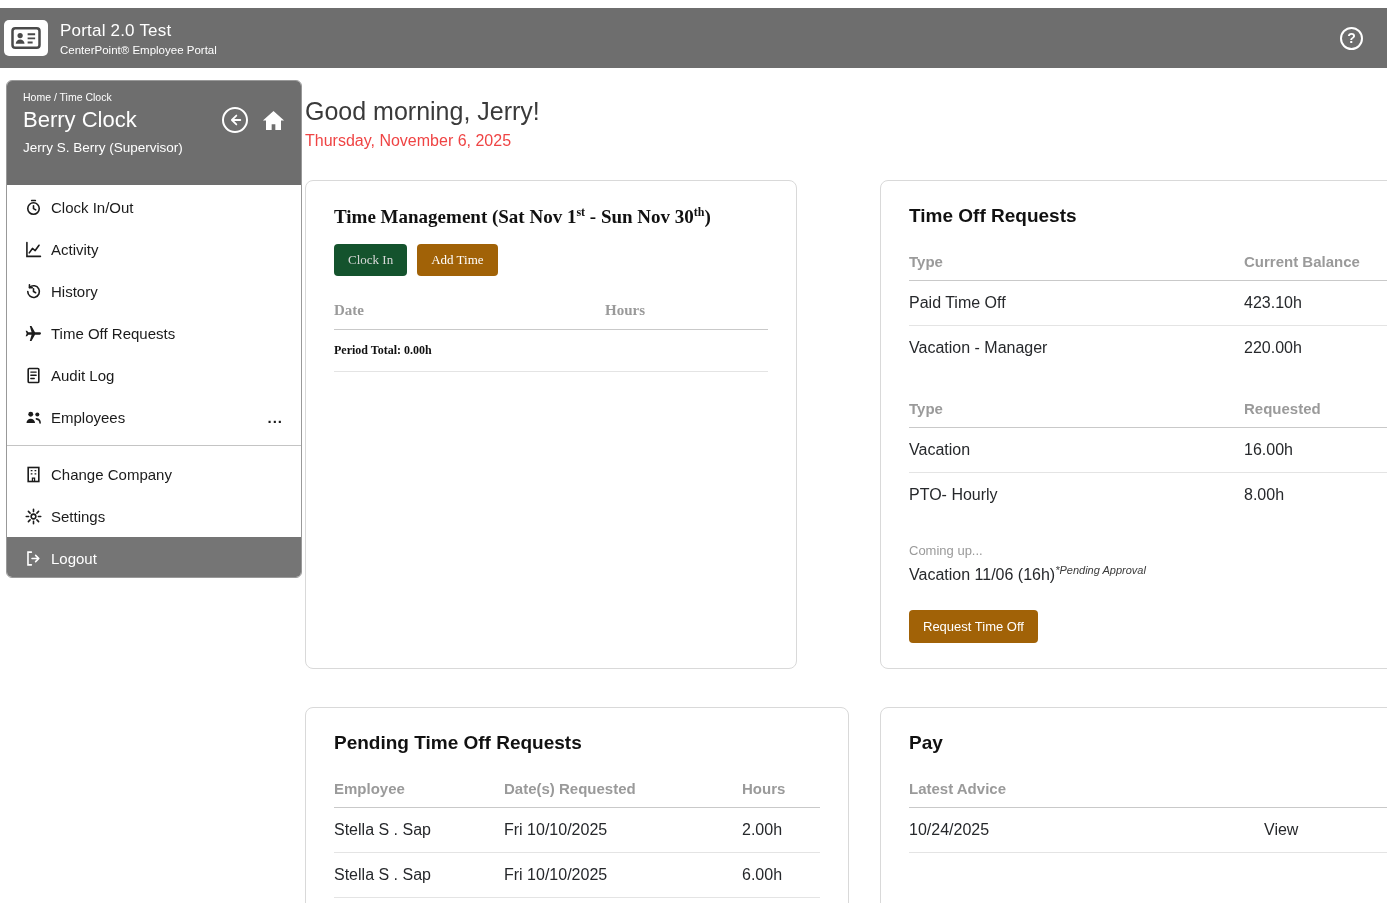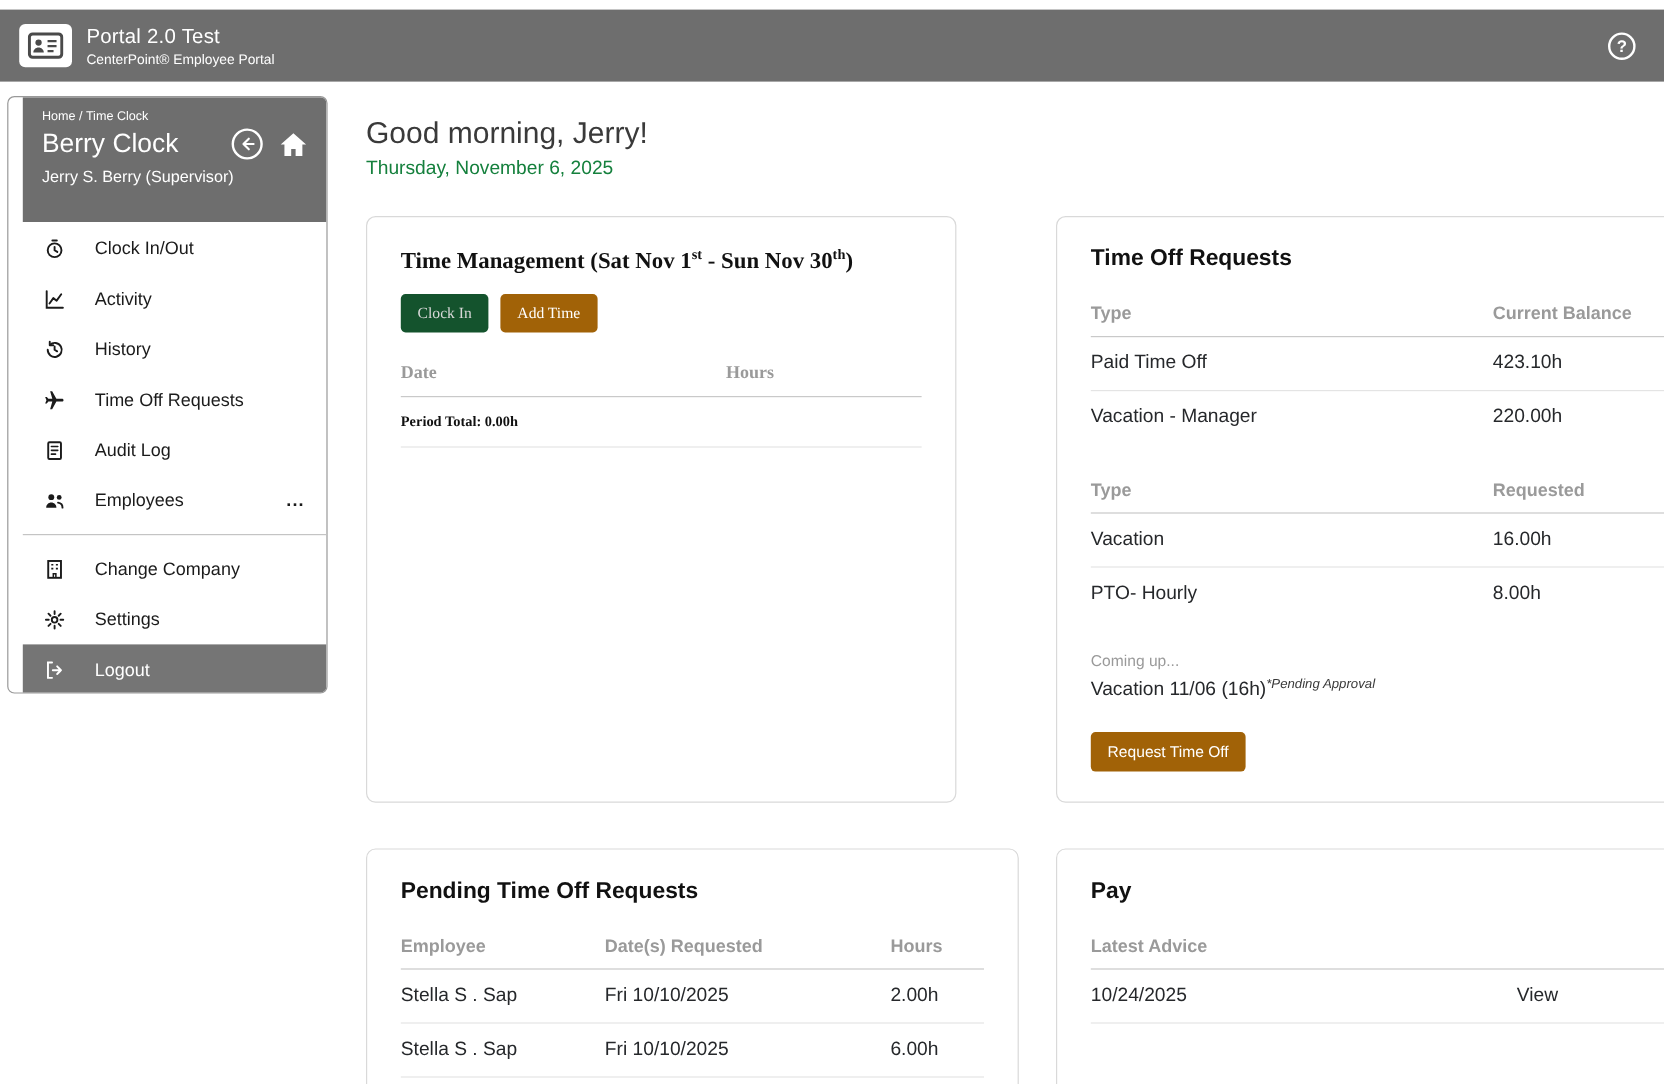--- a/index.html
+++ b/index.html
@@ -1,54 +1,54 @@
 <!DOCTYPE html>
 <html><head>
 <meta charset="utf-8">
 <style>
   * { margin:0; padding:0; box-sizing:border-box; }
   html,body { width:1387px; height:903px; overflow:hidden; background:#fff;
     font-family:"Liberation Sans","DejaVu Sans",sans-serif; color:#202124; }
 
   
   .topbar { position:absolute; top:8px; left:0; width:1387px; height:60px;
-    background:#6e6e6e; display:flex; align-items:center; padding:0 24px 0 16px; }
+    background:#6e6e6e; display:flex; align-items:center; padding:0 24px 0 4px; }
   .idcard { width:44px; height:36px; background:#fff; border-radius:5px;
     display:flex; align-items:center; justify-content:center; flex:none; }
   .topbar-text { margin-left:12px; color:#fff; }
   .topbar-title { font-size:17px; letter-spacing:.2px; }
   .topbar-sub { font-size:11.5px; margin-top:3px; }
   .help { margin-left:auto; width:23px; height:23px; border:2px solid #fff;
     border-radius:50%; color:#fff; display:flex; align-items:center;
     justify-content:center; font-size:14px; font-weight:bold; cursor:pointer; }
 
   
-  .sidebar { position:absolute; left:6px; top:80px; width:267px; height:498px;
-    border:1px solid #999; border-radius:6px; overflow:hidden; background:#fff;padding-left:12px; }
+  .sidebar { position:absolute; left:6px; top:80px; width:296px; height:498px;
+    border:1px solid #999; border-radius:6px; overflow:hidden; background:#fff; }
   .sb-header { background:#6e6e6e; color:#fff; height:104px; padding:10px 16px 0 16px; }
   .sb-breadcrumb { font-size:10.5px; }
   .sb-title-row { display:flex; align-items:center; margin-top:4px; }
   .sb-title { font-size:22px; }
   .sb-icons { margin-left:auto; display:flex; align-items:center; gap:14px; }
   .back-circle { width:26px; height:26px; border:2px solid #fff; border-radius:50%;
     display:flex; align-items:center; justify-content:center; cursor:pointer; }
   .home-btn { cursor:pointer; display:flex; align-items:center; }
   .sb-user { font-size:13.5px; margin-top:7px; }
   .menu { padding-top:1px; }
   .menu-item { height:42px; display:flex; align-items:center; padding:0 18px;
-    gap:25px; font-size:15px; color:#1b1b1b; cursor:pointer; }
+    gap:9px; font-size:15px; color:#1b1b1b; cursor:pointer; }
   .menu-item svg { width:17px; height:17px; flex:none; color:#1b1b1b; }
   .menu-more { margin-left:auto; font-weight:bold; font-size:15px; letter-spacing:1px; cursor:pointer; }
   .menu-sep { border-top:1px solid #c4c4c4; margin:7px 0; }
   .logout { background:#757575; color:#fff; }
   .logout svg { color:#fff; }
 
   
   .main-greeting { position:absolute; left:305px; top:97px; font-size:25px; color:#3a3a3a; }
-  .main-date { position:absolute; left:305px; top:132px; font-size:16px; color:#15803d; }
+  .main-date { position:absolute; left:305px; top:132px; font-size:16px; color:#ef4444; }
 
   .card { position:absolute; background:#fff; border:1px solid #d9d9d9;
     border-radius:8px; padding:24px 28px; }
   .card-tm      { left:305px; top:180px; width:492px; height:489px;font-family:Liberation Serif, serif; }
   .card-tor     { left:880px; top:180px; width:588px; height:489px; }
   .card-pending { left:305px; top:707px; width:544px; height:320px; }
   .card-pay     { left:880px; top:707px; width:588px; height:320px; }
 
   .card-title { font-size:19px; font-weight:bold; color:#111; }
   .title-sup { font-size:12px; font-weight:bold; }

